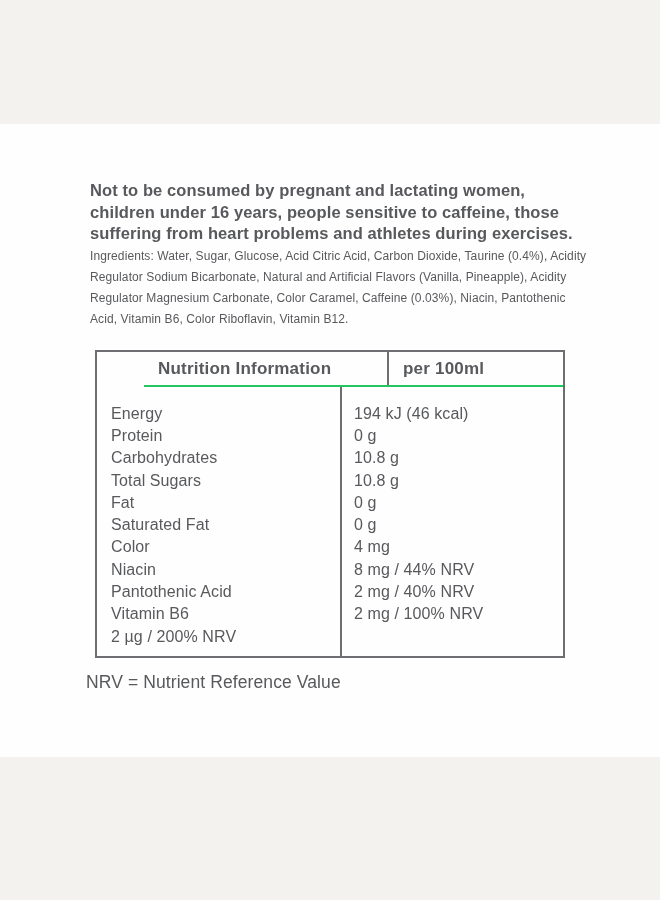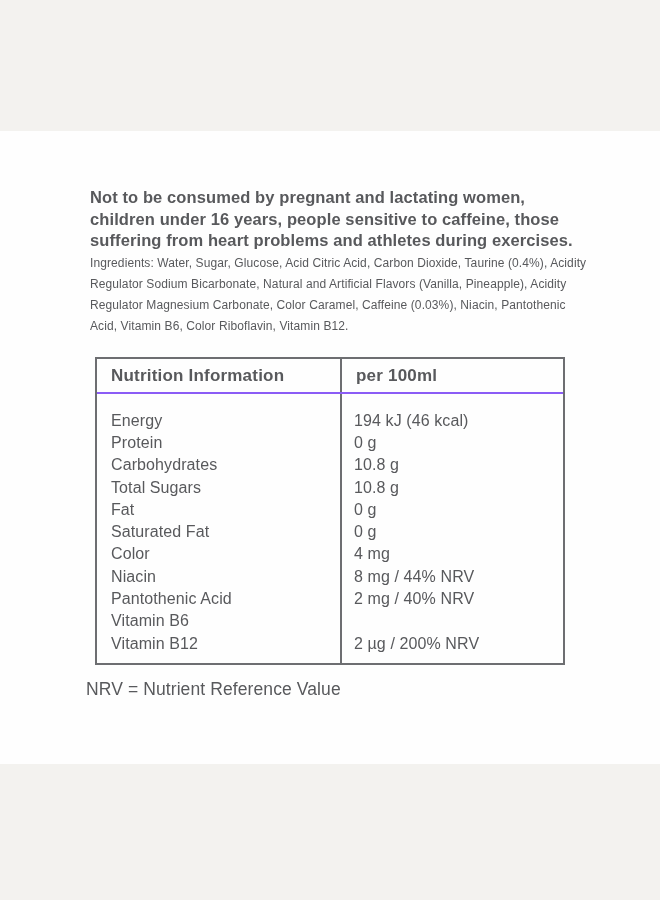--- a/index.html
+++ b/index.html
@@ -11,21 +11,21 @@
     height: 900px;
     background: #f3f2ef;
     font-family: "Liberation Sans", sans-serif;
     color: #58595c;
     position: relative;
     overflow: hidden;
   }
   .label-card {
     position: absolute;
     left: 0;
-    top: 131px;
+    top: 124px;
     width: 660px;
     height: 633px;
     background: #fefefe;
     box-sizing: border-box;
     padding: 56px 72px 0 90px;
   }
   .warning-text {
     font-weight: bold;
     font-size: 16.5px;
     line-height: 21.5px;
@@ -45,21 +45,22 @@
     margin-top: 19px;
     margin-left: 5px;
     width: 470px;
     border: 2px solid #6d6e71;
     box-sizing: border-box;
     background: #fefefe;
   }
   .table-header {
     display: grid;
     grid-template-columns: 243px 1fr;
-    border-bottom: 2px solid #8b5cf6;
+    border-bottom: 2px solid #22c55e;
+    margin-left: 47px;
   }
   .table-header .cell {
     font-weight: bold;
     font-size: 17px;
     padding: 7px 0 6px 14px;
     letter-spacing: 0.2px;
   }
   .table-header .cell.right {
     border-left: 2px solid #6d6e71;
   }
@@ -152,24 +153,24 @@
     <div class="cell">8 mg / 44% NRV</div>
   </div>
 
   <div class="table-row">
     <div class="cell">Pantothenic Acid</div>
     <div class="cell">2 mg / 40% NRV</div>
   </div>
 
   <div class="table-row">
     <div class="cell">Vitamin B6</div>
+    <div class="cell">2 mg / 100% NRV</div>
   </div>
 
   <div class="table-row">
-    <div class="cell">Vitamin B12</div>
     <div class="cell">2 µg / 200% NRV</div>
   </div>
 
 </div>
   </div>
 
   <p class="nrv-note">NRV = Nutrient Reference Value</p>
 
 </div>
 

